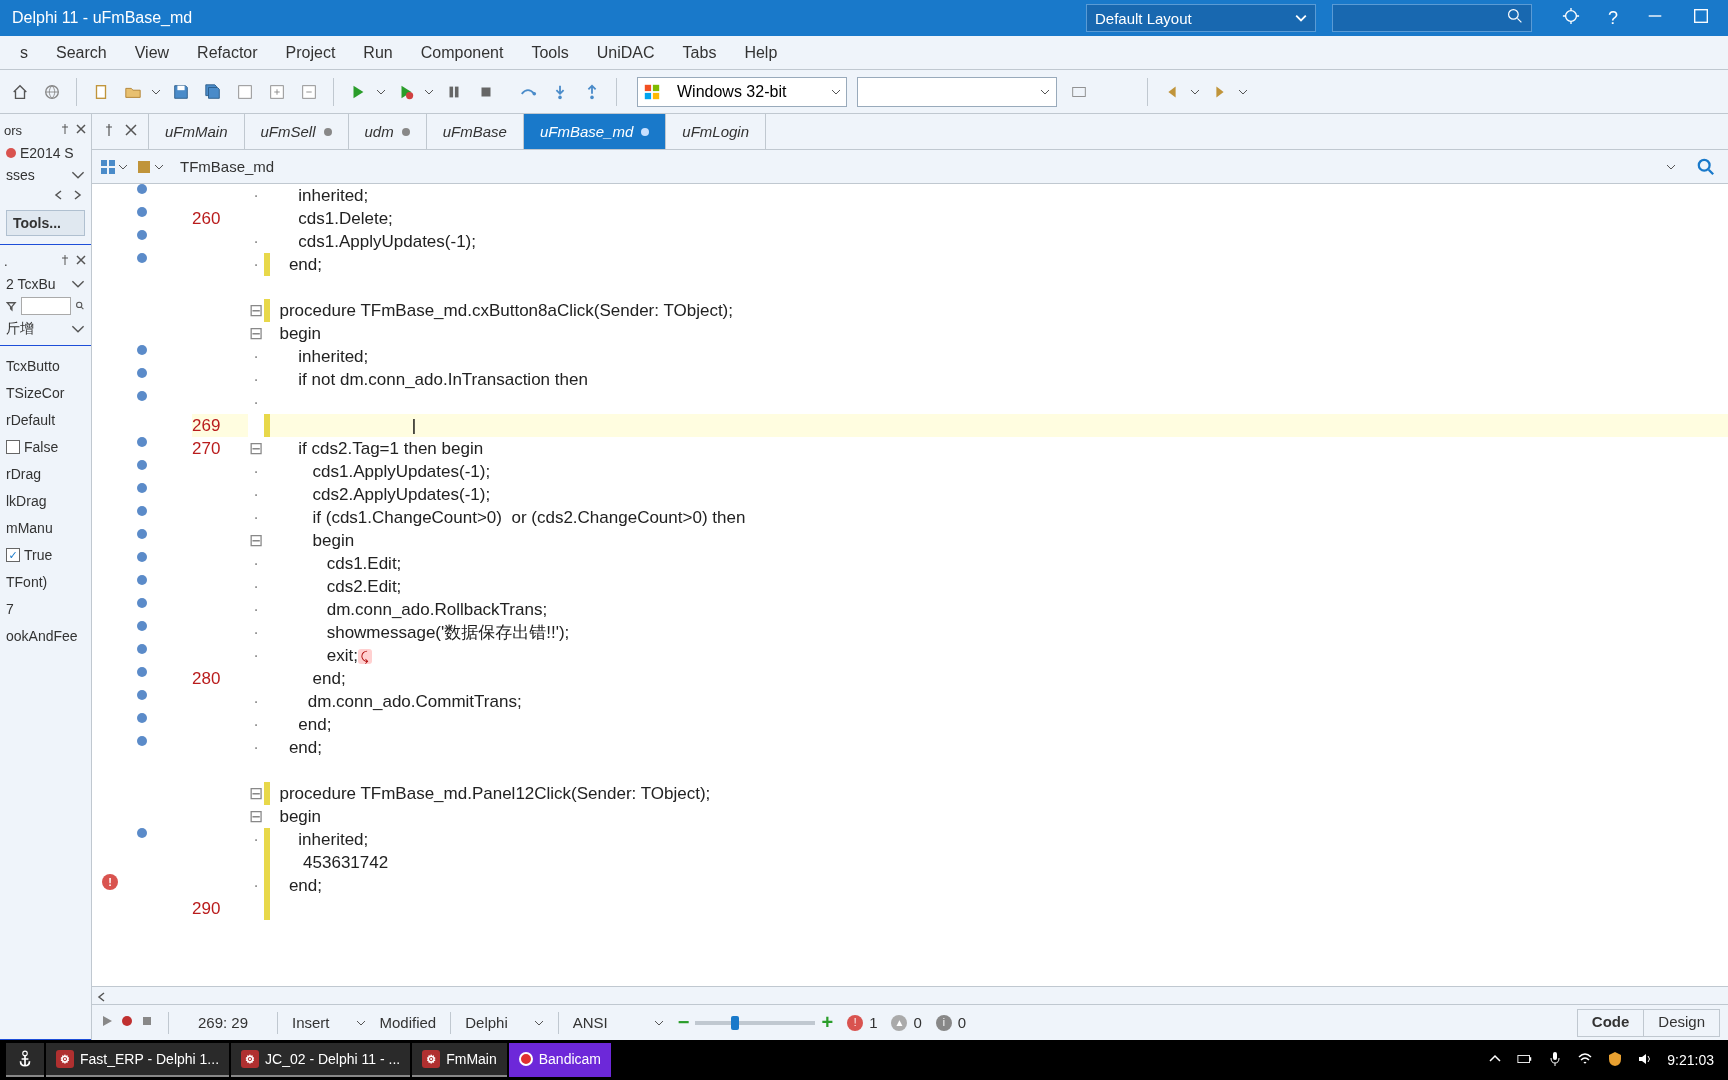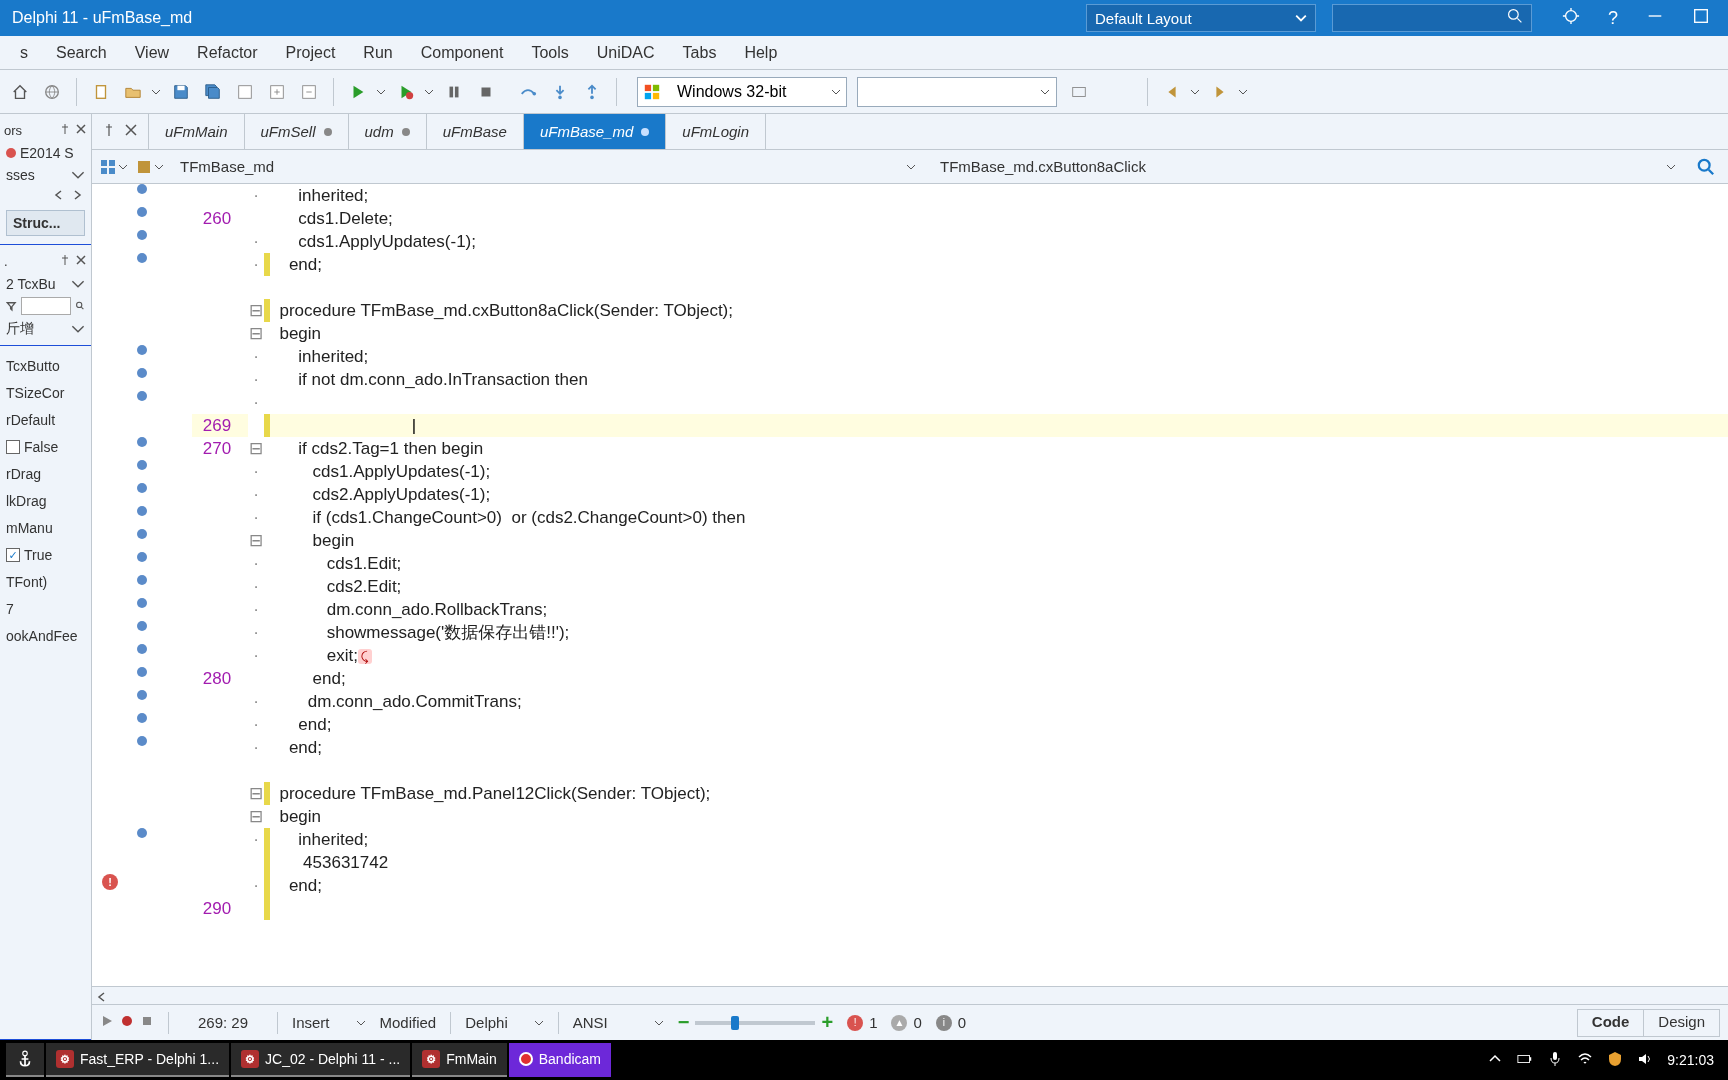--- a/index.html
+++ b/index.html
@@ -70,21 +70,21 @@
 .nav-combo { flex: 1; display: flex; align-items: center; padding: 0 8px; color: #333; }
 .nav-combo .dd { margin-left: auto; }
 .nav-search { width: 28px; height: 28px; display: flex; align-items: center; justify-content: center; }
 .nav-search svg { width: 18px; height: 18px; stroke: #1979ca; fill: none; stroke-width: 2.5; }
 
 
 .code-editor { flex: 1; display: flex; background: #fff; font-family: Consolas, "Courier New", monospace; font-size: 17px; overflow: hidden; position: relative; }
 .bp-col { width: 100px; background: #fff; border-right: none; }
 .bp-dot { width: 10px; height: 10px; border-radius: 50%; background: #5b8bc9; margin: 0 auto; }
 .bp-err { width: 16px; height: 16px; border-radius: 50%; background: #d9534f; color: #fff; font-size: 11px; display: flex; align-items: center; justify-content: center; margin-left: 10px; font-weight: bold; }
-.ln-col { width: 56px; text-align: center; color: #a21caf; padding-right: 6px; }
+.ln-col { width: 56px; text-align: left; color: #b91c1c; padding-right: 6px; }
 .fold-col { width: 16px; background: #fff; color: #888; text-align: center; }
 .mod-col { width: 6px; }
 .mod-y { background: #e8d84a; }
 .code-col { flex: 1; white-space: pre; color: #222; }
 .code-row { height: 23px; line-height: 23px; display: flex; }
 .code-row > div { height: 23px; }
 .hl { background: #fffde0; }
 .hint { background: #ffd0d0; border-radius: 3px; padding: 0 3px; color: #a00; font-size: 13px; }
 .caret-mark::after { content: "|"; color: #000; animation: blink 1s step-end infinite; }
 @keyframes blink { 50% { opacity: 0; } }
@@ -336,21 +336,21 @@
           </svg>
         </div>
       <div class="left-nav">
           <span><svg viewBox="0 0 12 12">
               <path d="M8 2 L3 6 L8 10" fill="none" stroke-width="1.5"></path>
             </svg></span>
           <span><svg viewBox="0 0 12 12">
               <path d="M4 2 L9 6 L4 10" fill="none" stroke-width="1.5"></path>
             </svg></span>
         </div>
-      <div class="structure-btn">Struc...</div>
+      <div class="structure-btn">Tools...</div>
     </div>
     <div class="left-sec">
       <div class="hdr">
           <span>.</span>
         <span class="pin">
             <span><svg viewBox="0 0 12 12">
                 <path d="M6 1 V11 M3 4 H9" stroke-width="1"></path>
               </svg></span>
             <span><svg viewBox="0 0 12 12">
                 <path d="M2 2 L10 10 M10 2 L2 10" stroke-width="1.5"></path>
@@ -456,26 +456,20 @@
           <span class="dd"><svg viewBox="0 0 10 10">
               <path d="M1 3 L5 7 L9 3" fill="none" stroke="#555"></path>
             </svg></span>
         </span>
       <div class="nav-combo">
           <span>TFmBase_md</span>
           <span class="dd"><svg viewBox="0 0 10 10">
               <path d="M1 3 L5 7 L9 3" fill="none" stroke="#555"></path>
             </svg></span>
         </div>
-      <div class="nav-combo">
-          <span>TFmBase_md.cxButton8aClick</span>
-          <span class="dd"><svg viewBox="0 0 10 10">
-              <path d="M1 3 L5 7 L9 3" fill="none" stroke="#555"></path>
-            </svg></span>
-        </div>
       <span class="nav-search">
           <svg viewBox="0 0 20 20">
             <circle cx="8" cy="8" r="6"></circle>
             <path d="M13 13 L18 18"></path>
           </svg>
         </span>
     </div>
 
     <div class="code-editor" id="code-editor">
         <div style="display: flex; flex-direction: column; width: 100%;">

